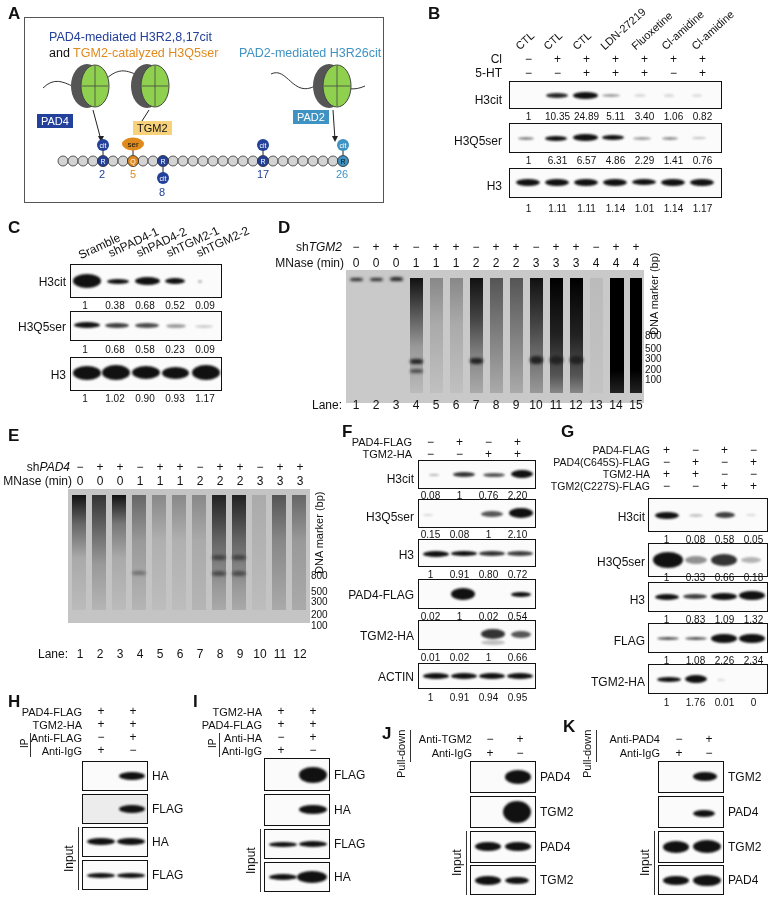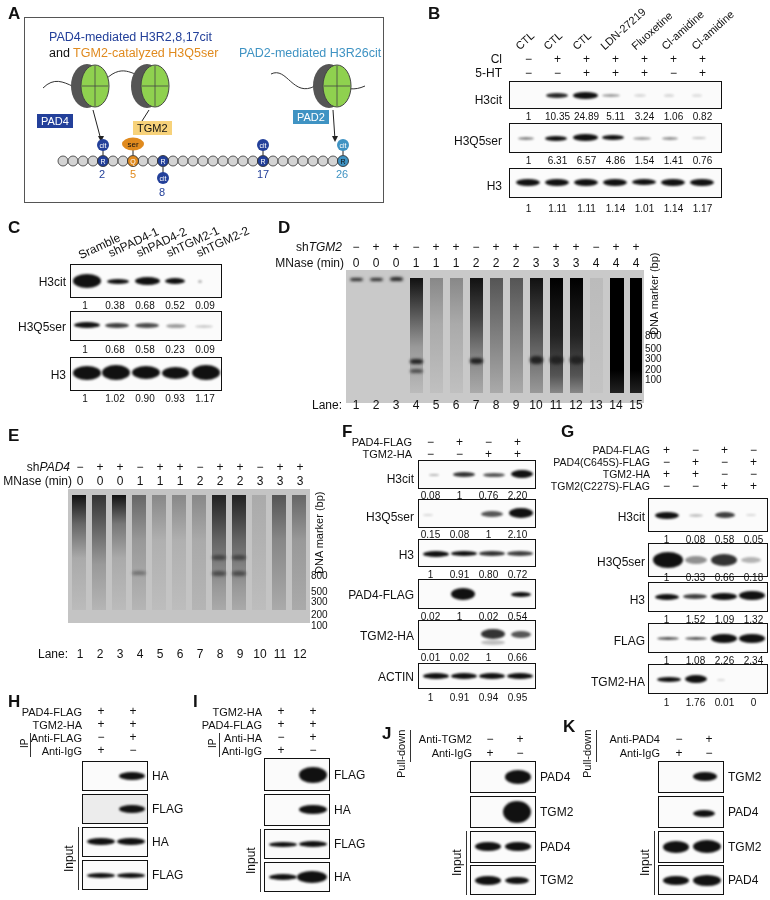--- a/index.html
+++ b/index.html
@@ -166,41 +166,41 @@
   <div class="band" style="left:92px;top:12px;width:18px;height:3px;opacity:0.4;"></div>
   <div class="band" style="left:124px;top:12px;width:12px;height:3px;opacity:0.15;"></div>
   <div class="band" style="left:154px;top:12px;width:10px;height:3px;opacity:0.15;"></div>
   <div class="band" style="left:182px;top:12px;width:10px;height:3px;opacity:0.12;"></div>
 </div>
 <div class="vals" style="left:514px;top:111px;">
   <span style="width:29px">1</span>
     <span style="width:29px">10.35</span>
     <span style="width:29px">24.89</span>
     <span style="width:29px">5.11</span>
-    <span style="width:29px">3.24</span>
+    <span style="width:29px">3.40</span>
     <span style="width:29px">1.06</span>
     <span style="width:29px">0.82</span>
 </div>
 
 <div class="txt-r" style="left:440px;top:134px;width:62px;font-size:12px;">H3Q5ser</div>
 <div class="blotbox" style="left:509px;top:123px;width:213px;height:30px;">
   <div class="band" style="left:8px;top:13px;width:16px;height:3px;opacity:0.5;"></div>
   <div class="band" style="left:35px;top:12px;width:22px;height:5px;"></div>
   <div class="band" style="left:63px;top:10px;width:25px;height:7px;"></div>
   <div class="band" style="left:92px;top:11px;width:22px;height:5px;"></div>
   <div class="band" style="left:123px;top:13px;width:18px;height:3px;opacity:0.4;"></div>
   <div class="band" style="left:152px;top:13px;width:16px;height:3px;opacity:0.45;"></div>
   <div class="band" style="left:182px;top:13px;width:14px;height:2px;opacity:0.25;"></div>
 </div>
 <div class="vals" style="left:514px;top:155px;">
   <span style="width:29px">1</span>
     <span style="width:29px">6.31</span>
     <span style="width:29px">6.57</span>
     <span style="width:29px">4.86</span>
-    <span style="width:29px">1.54</span>
+    <span style="width:29px">2.29</span>
     <span style="width:29px">1.41</span>
     <span style="width:29px">0.76</span>
 </div>
 
 <div class="txt-r" style="left:440px;top:179px;width:62px;font-size:12px;">H3</div>
 <div class="blotbox" style="left:509px;top:168px;width:213px;height:30px;">
   <div class="band" style="left:6px;top:10px;width:24px;height:7px;"></div>
   <div class="band" style="left:35px;top:10px;width:24px;height:7px;"></div>
   <div class="band" style="left:64px;top:10px;width:24px;height:7px;"></div>
   <div class="band" style="left:93px;top:10px;width:24px;height:7px;"></div>
@@ -585,21 +585,21 @@
 </div>
 <div class="txt-r" style="left:585px;top:593px;width:60px;font-size:12px;">H3</div>
 <div class="blotbox" style="left:648px;top:582px;width:120px;height:30px;">
   <div class="band" style="left:6px;top:11px;width:24px;height:6px;"></div>
   <div class="band" style="left:34px;top:11px;width:24px;height:5px;opacity:0.8;"></div>
   <div class="band" style="left:62px;top:10px;width:26px;height:7px;"></div>
   <div class="band" style="left:90px;top:8px;width:26px;height:9px;"></div>
 </div>
 <div class="vals" style="left:652px;top:614px;">
   <span style="width:29px">1</span>
-    <span style="width:29px">1.52</span>
+    <span style="width:29px">0.83</span>
     <span style="width:29px">1.09</span>
     <span style="width:29px">1.32</span>
 </div>
 <div class="txt-r" style="left:585px;top:634px;width:60px;font-size:12px;">FLAG</div>
 <div class="blotbox" style="left:648px;top:623px;width:120px;height:30px;">
   <div class="band" style="left:8px;top:13px;width:22px;height:3px;opacity:0.7;"></div>
   <div class="band" style="left:36px;top:13px;width:22px;height:3px;opacity:0.7;"></div>
   <div class="band" style="left:62px;top:10px;width:26px;height:9px;"></div>
   <div class="band" style="left:90px;top:10px;width:26px;height:9px;"></div>
 </div>

